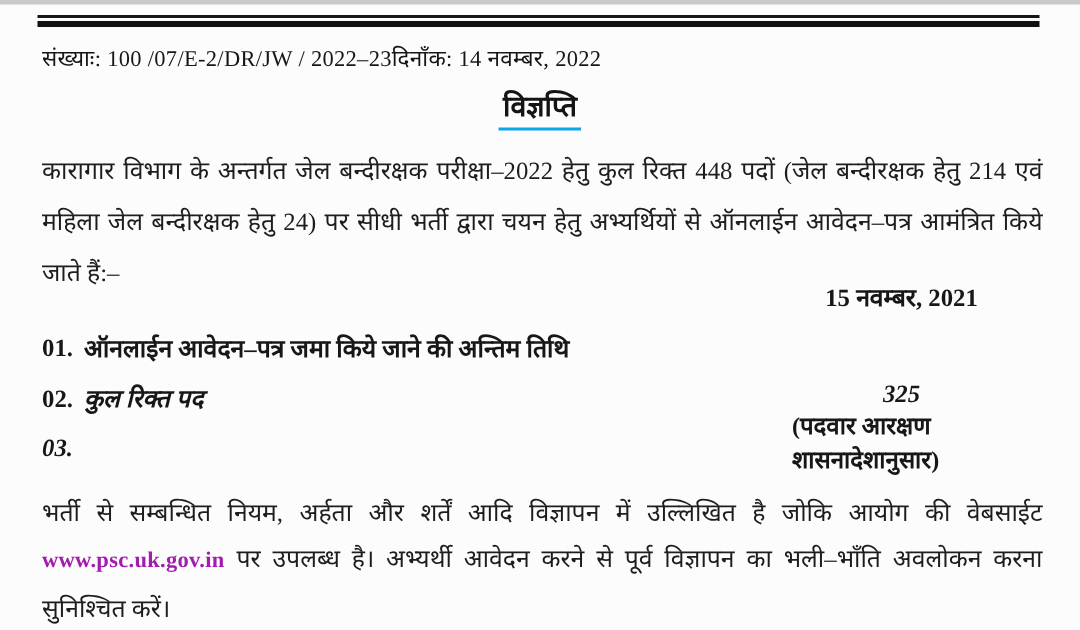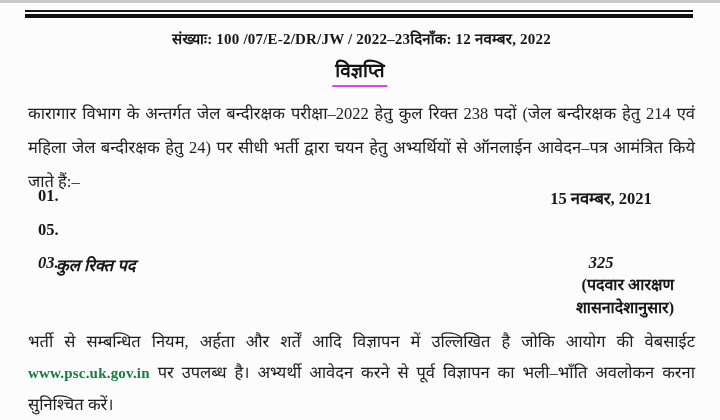--- a/index.html
+++ b/index.html
@@ -24,115 +24,116 @@
     top: 10px; left: 25px; right: 27px;
   }
   .double-rule .thin  { height: 2px; background: #161616; }
   .double-rule .gap   { height: 2px; }
   .double-rule .thick { height: 4px; background: #111; }
 
   .header-row {
     position: absolute;
     top: 28px; left: 28px; right: 25px;
     display: flex;
-    justify-content: center;
+    justify-content: flex-start;
     font-size: 15px;
-    font-weight: 700;
+    font-weight: 400;
     color: #161616;
     letter-spacing: 0.2px;
   }
   .doc-title {
     position: absolute;
     top: 57px; left: 50%;
     transform: translateX(-50%);
     font-size: 19px;
     font-weight: 700;
     color: #141414;
-    border-bottom: 2px solid #d946ef;
+    border-bottom: 2px solid #0ea5e9;
     padding: 0 3px 2px 3px;
   }
   .intro-para {
     position: absolute;
     top: 97px; left: 28px; right: 25px;
     font-size: 16.5px;
     line-height: 34px;
     text-align: justify;
     color: #1d1d1d;
     font-weight: 500;
   }
   .list-row {
     position: absolute;
     left: 0; right: 0;
     height: 24px;
     font-size: 16.5px;
     font-weight: 700;
     color: #171717;
   }
-  .list-row .item-number { position: absolute; left: 38px; }
+  .list-row .item-number { position: absolute; left: 28px; margin-top: 36px; }
   .list-row .item-label  { position: absolute; left: 56px; right: 185px; white-space: nowrap; }
   .list-row .item-value  {
     position: absolute;
     left: 538px; width: 126px;
     text-align: center;
   }
   .row-1 { top: 186px; }
   .row-2 { top: 220px; }
   .row-3 { top: 253px; font-style: italic; }
   .reservation-note {
     position: absolute;
     top: 274px; left: 528px; width: 146px;
-    text-align: right;
+    text-align: left;
     font-size: 16px;
     font-weight: 700;
     line-height: 22.5px;
     color: #171717;
   }
   .footer-para {
     position: absolute;
     top: 326px; left: 28px; right: 25px;
     font-size: 16.5px;
     line-height: 31px;
     text-align: justify;
     color: #1d1d1d;
     font-weight: 500;
   }
   .footer-para .website-url {
     font-weight: 700;
     font-size: 15px;
-    color: #15803d;
+    color: #a21caf;
     letter-spacing: 0.2px;
   }
 </style>
 </head>
 <body>
 
 <div class="scan-edge"></div>
 
 <div class="double-rule">
   <div class="thin"></div>
   <div class="gap"></div>
   <div class="thick"></div>
 </div>
 
 <div class="header-row">
   <span>संख्याः: 100 /07/E-2/DR/JW / 2022–23</span>
-  <span>दिनाँक: 12 नवम्बर, 2022</span>
+  <span>दिनाँक: 14 नवम्बर, 2022</span>
 </div>
 
 <div class="doc-title">विज्ञप्ति</div>
 
-<p class="intro-para">कारागार विभाग के अन्तर्गत जेल बन्दीरक्षक परीक्षा–2022 हेतु कुल रिक्त 238 पदों (जेल बन्दीरक्षक हेतु 214 एवं महिला जेल बन्दीरक्षक हेतु 24) पर सीधी भर्ती द्वारा चयन हेतु अभ्यर्थियों से ऑनलाईन आवेदन–पत्र आमंत्रित किये जाते हैं:–</p>
+<p class="intro-para">कारागार विभाग के अन्तर्गत जेल बन्दीरक्षक परीक्षा–2022 हेतु कुल रिक्त 448 पदों (जेल बन्दीरक्षक हेतु 214 एवं महिला जेल बन्दीरक्षक हेतु 24) पर सीधी भर्ती द्वारा चयन हेतु अभ्यर्थियों से ऑनलाईन आवेदन–पत्र आमंत्रित किये जाते हैं:–</p>
 
 <div class="list-row row-1">
   <span class="item-number">01.</span>
   <span class="item-value">15 नवम्बर, 2021</span>
 </div>
 
 <div class="list-row row-2">
-  <span class="item-number">05.</span>
+  <span class="item-number">02.</span>
+  <span class="item-label">ऑनलाईन आवेदन–पत्र जमा किये जाने की अन्तिम तिथि</span>
 </div>
 
 <div class="list-row row-3">
   <span class="item-number">03.</span>
   <span class="item-label">कुल रिक्त पद</span>
   <span class="item-value">325</span>
 </div>
 
 <div class="reservation-note">
   <div>(पदवार आरक्षण</div>

